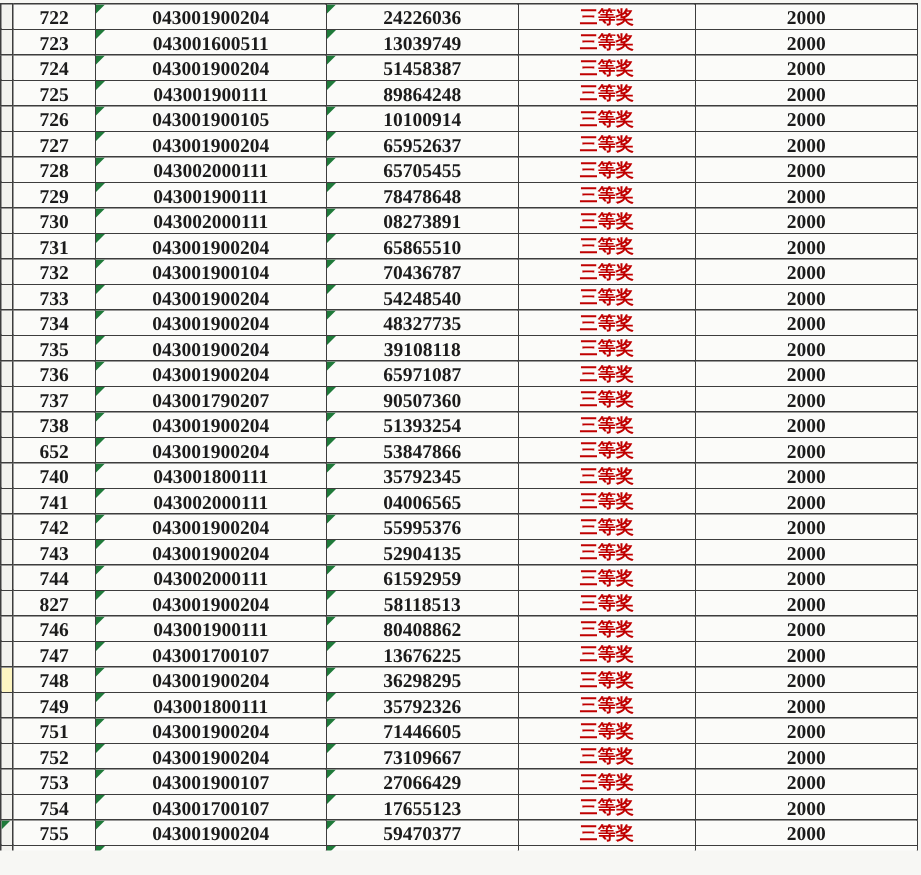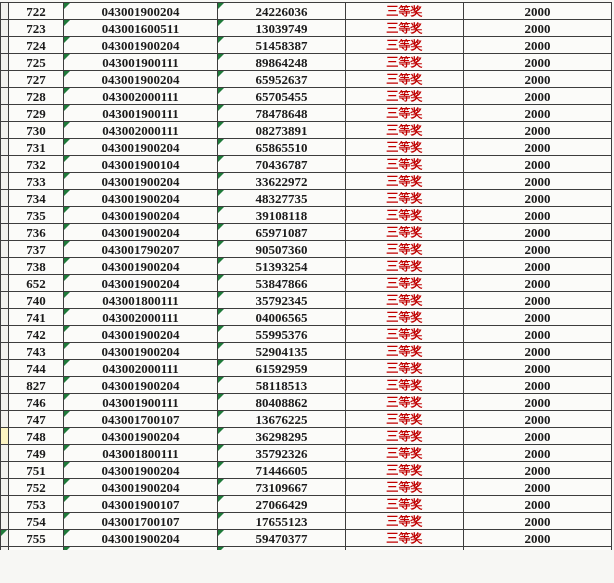--- a/index.html
+++ b/index.html
@@ -83,20 +83,28 @@
       <tr class="row">
     <td class="c-strip" style="width:8px"></td>
     <td class="c-no" style="width:55px">725</td>
     <td class="c-code" style="width:154px"><span class="tri" style="border-top-color: rgb(31, 122, 58);"></span><span class="v">043001900111</span></td>
     <td class="c-num" style="width:128px"><span class="tri" style="border-top-color: rgb(31, 122, 58);"></span><span class="v">89864248</span></td>
     <td class="c-prize" style="width: 118px; color: rgb(192, 0, 0);">三等奖</td>
     <td class="c-amount" style="width:148px">2000</td>
   </tr>
       <tr class="row">
     <td class="c-strip" style="width:8px"></td>
+    <td class="c-no" style="width:55px">726</td>
+    <td class="c-code" style="width:154px"><span class="tri" style="border-top-color: rgb(31, 122, 58);"></span><span class="v">043001900105</span></td>
+    <td class="c-num" style="width:128px"><span class="tri" style="border-top-color: rgb(31, 122, 58);"></span><span class="v">10100914</span></td>
+    <td class="c-prize" style="width: 118px; color: rgb(192, 0, 0);">三等奖</td>
+    <td class="c-amount" style="width:148px">2000</td>
+  </tr>
+      <tr class="row">
+    <td class="c-strip" style="width:8px"></td>
     <td class="c-no" style="width:55px">727</td>
     <td class="c-code" style="width:154px"><span class="tri" style="border-top-color: rgb(31, 122, 58);"></span><span class="v">043001900204</span></td>
     <td class="c-num" style="width:128px"><span class="tri" style="border-top-color: rgb(31, 122, 58);"></span><span class="v">65952637</span></td>
     <td class="c-prize" style="width: 118px; color: rgb(192, 0, 0);">三等奖</td>
     <td class="c-amount" style="width:148px">2000</td>
   </tr>
       <tr class="row">
     <td class="c-strip" style="width:8px"></td>
     <td class="c-no" style="width:55px">728</td>
     <td class="c-code" style="width:154px"><span class="tri" style="border-top-color: rgb(31, 122, 58);"></span><span class="v">043002000111</span></td>
@@ -133,21 +141,21 @@
     <td class="c-no" style="width:55px">732</td>
     <td class="c-code" style="width:154px"><span class="tri" style="border-top-color: rgb(31, 122, 58);"></span><span class="v">043001900104</span></td>
     <td class="c-num" style="width:128px"><span class="tri" style="border-top-color: rgb(31, 122, 58);"></span><span class="v">70436787</span></td>
     <td class="c-prize" style="width: 118px; color: rgb(192, 0, 0);">三等奖</td>
     <td class="c-amount" style="width:148px">2000</td>
   </tr>
       <tr class="row">
     <td class="c-strip" style="width:8px"></td>
     <td class="c-no" style="width:55px">733</td>
     <td class="c-code" style="width:154px"><span class="tri" style="border-top-color: rgb(31, 122, 58);"></span><span class="v">043001900204</span></td>
-    <td class="c-num" style="width:128px"><span class="tri" style="border-top-color: rgb(31, 122, 58);"></span><span class="v">33622972</span></td>
+    <td class="c-num" style="width:128px"><span class="tri" style="border-top-color: rgb(31, 122, 58);"></span><span class="v">54248540</span></td>
     <td class="c-prize" style="width: 118px; color: rgb(192, 0, 0);">三等奖</td>
     <td class="c-amount" style="width:148px">2000</td>
   </tr>
       <tr class="row">
     <td class="c-strip" style="width:8px"></td>
     <td class="c-no" style="width:55px">734</td>
     <td class="c-code" style="width:154px"><span class="tri" style="border-top-color: rgb(31, 122, 58);"></span><span class="v">043001900204</span></td>
     <td class="c-num" style="width:128px"><span class="tri" style="border-top-color: rgb(31, 122, 58);"></span><span class="v">48327735</span></td>
     <td class="c-prize" style="width: 118px; color: rgb(192, 0, 0);">三等奖</td>
     <td class="c-amount" style="width:148px">2000</td>

